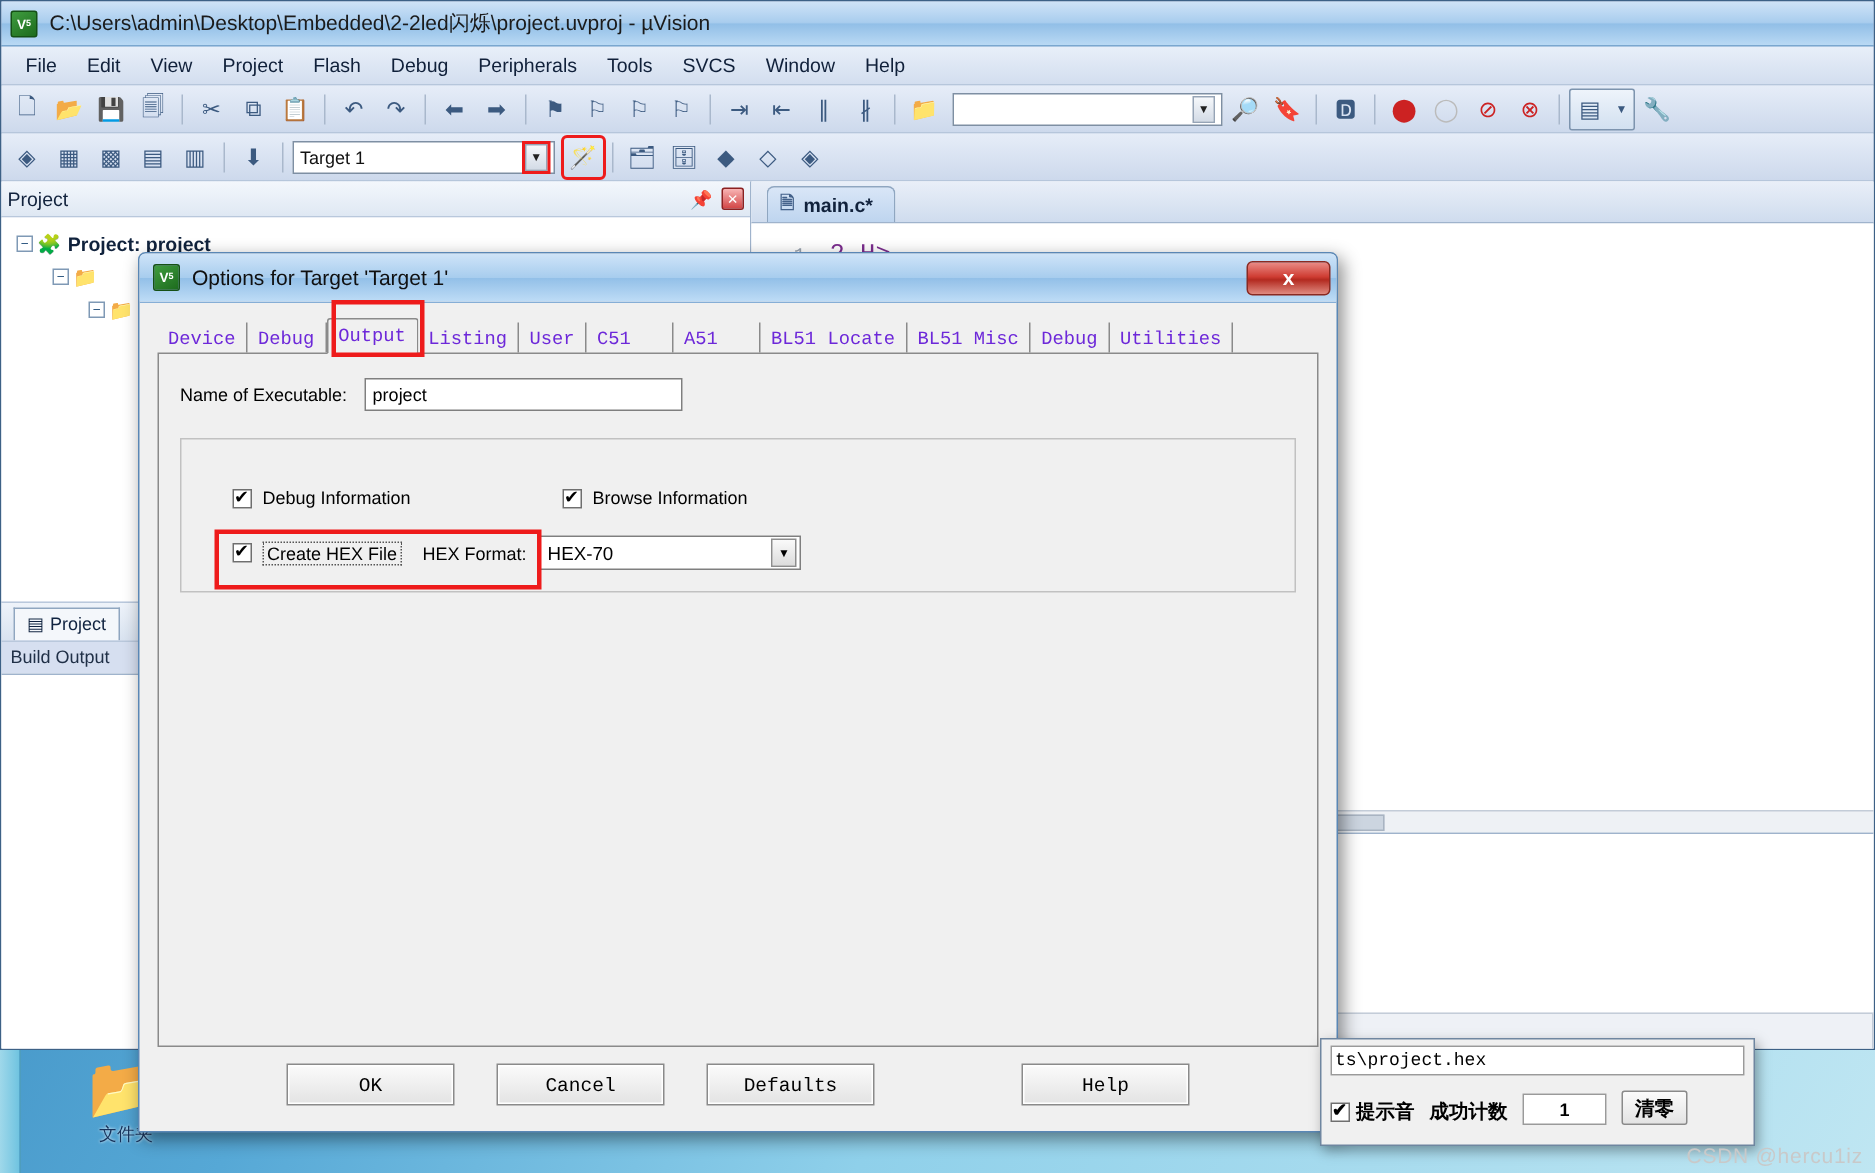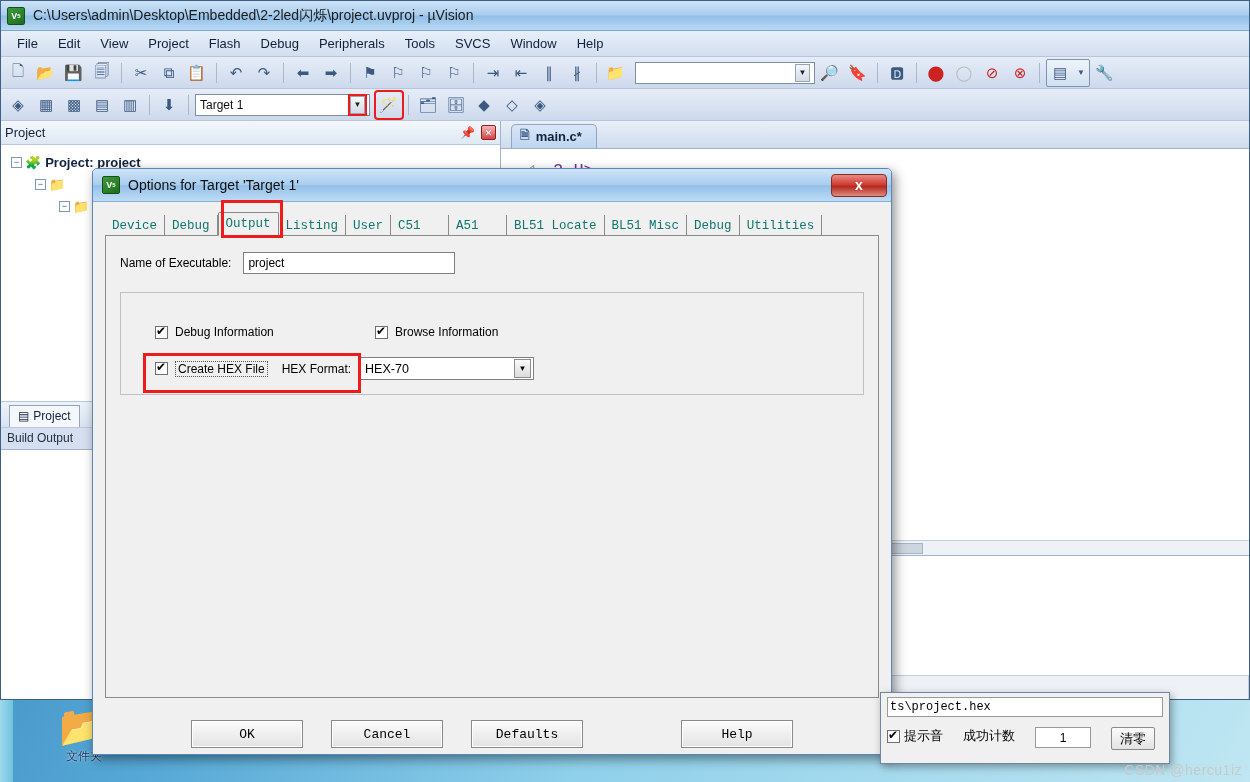--- a/index.html
+++ b/index.html
@@ -211,21 +211,21 @@
   #dlg-inner { flex:1; padding:10px 12px 0 12px; display:flex; flex-direction:column; }
 
   
   #dlg-tabs {
     display:flex; align-items:flex-end; height:24px;
     font-family:"Liberation Mono", monospace; font-size:12.5px;
     position:relative;
   }
   .dtab {
     height:21px; padding:0 7px; display:flex; align-items:center;
-    color:#0f766e; border-right:1px solid #8a8a8a;
+    color:#6d28d9; border-right:1px solid #8a8a8a;
     background:transparent;
   }
   .dtab.active {
     height:24px; background:#f0f0f0;
     border:1px solid #8a8a8a; border-bottom:1px solid #f0f0f0;
     border-radius:2px 2px 0 0; position:relative; z-index:3;
     font-weight:normal;
   }
   #tab-highlight {
     position:absolute; left:116px; top:-12px; width:62px; height:38px;
@@ -280,21 +280,21 @@
     margin-left:auto; width:17px; height:19px; margin-right:2px;
     background:linear-gradient(to bottom,#fafafa,#dcdcdc);
     border:1px solid #8d8d8d;
     display:flex; align-items:center; justify-content:center; font-size:8px; color:#000;
   }
   #hex-highlight {
     position:absolute; left:22px; top:60px; width:218px; height:40px;
     border:3px solid #ee1b1b; pointer-events:none;
   }
   #dlg-buttons {
-    height:56px; display:flex; align-items:flex-end; justify-content:center;
+    height:56px; display:flex; align-items:center; justify-content:center;
     gap:28px; padding-bottom:6px;
   }
   .dlg-btn {
     width:112px; height:28px;
     background:linear-gradient(to bottom,#fbfbfb,#e3e3e3);
     border:1px solid #8a8a8a;
     box-shadow:inset 0 0 0 1px #fff;
     display:flex; align-items:center; justify-content:center;
     font-family:"Liberation Mono", monospace; font-size:13px; color:#000;
   }
@@ -304,21 +304,21 @@
     position:absolute; left:880px; top:692px; width:290px; height:72px;
     background:#f0f0f0; border:1px solid #6f86a0;
     box-shadow:2px 3px 8px rgba(0,0,0,.35);
     padding:4px 6px; font-size:13px;
   }
   #hex-tool .path-box {
     height:20px; background:#fff; border:1px solid #9a9a9a;
     font-family:"Liberation Mono", monospace; font-size:12px; color:#000;
     display:flex; align-items:center; padding-left:2px; overflow:hidden; white-space:nowrap;
   }
-  #hex-tool .row2 { display:flex; align-items:flex-start; gap:20px; margin-top:10px; }
+  #hex-tool .row2 { display:flex; align-items:flex-end; gap:10px; margin-top:10px;font-weight:bold; }
   #hex-tool .cnt-box {
     width:56px; height:21px; background:#fff; border:1px solid #9a9a9a;
     display:flex; align-items:center; justify-content:center; font-size:12px;
   }
   #hex-tool .clear-btn {
     height:23px; padding:0 8px;
     background:linear-gradient(to bottom,#fbfbfb,#e3e3e3);
     border:1px solid #8a8a8a; border-radius:2px;
     display:flex; align-items:center; font-size:13px;
   }

